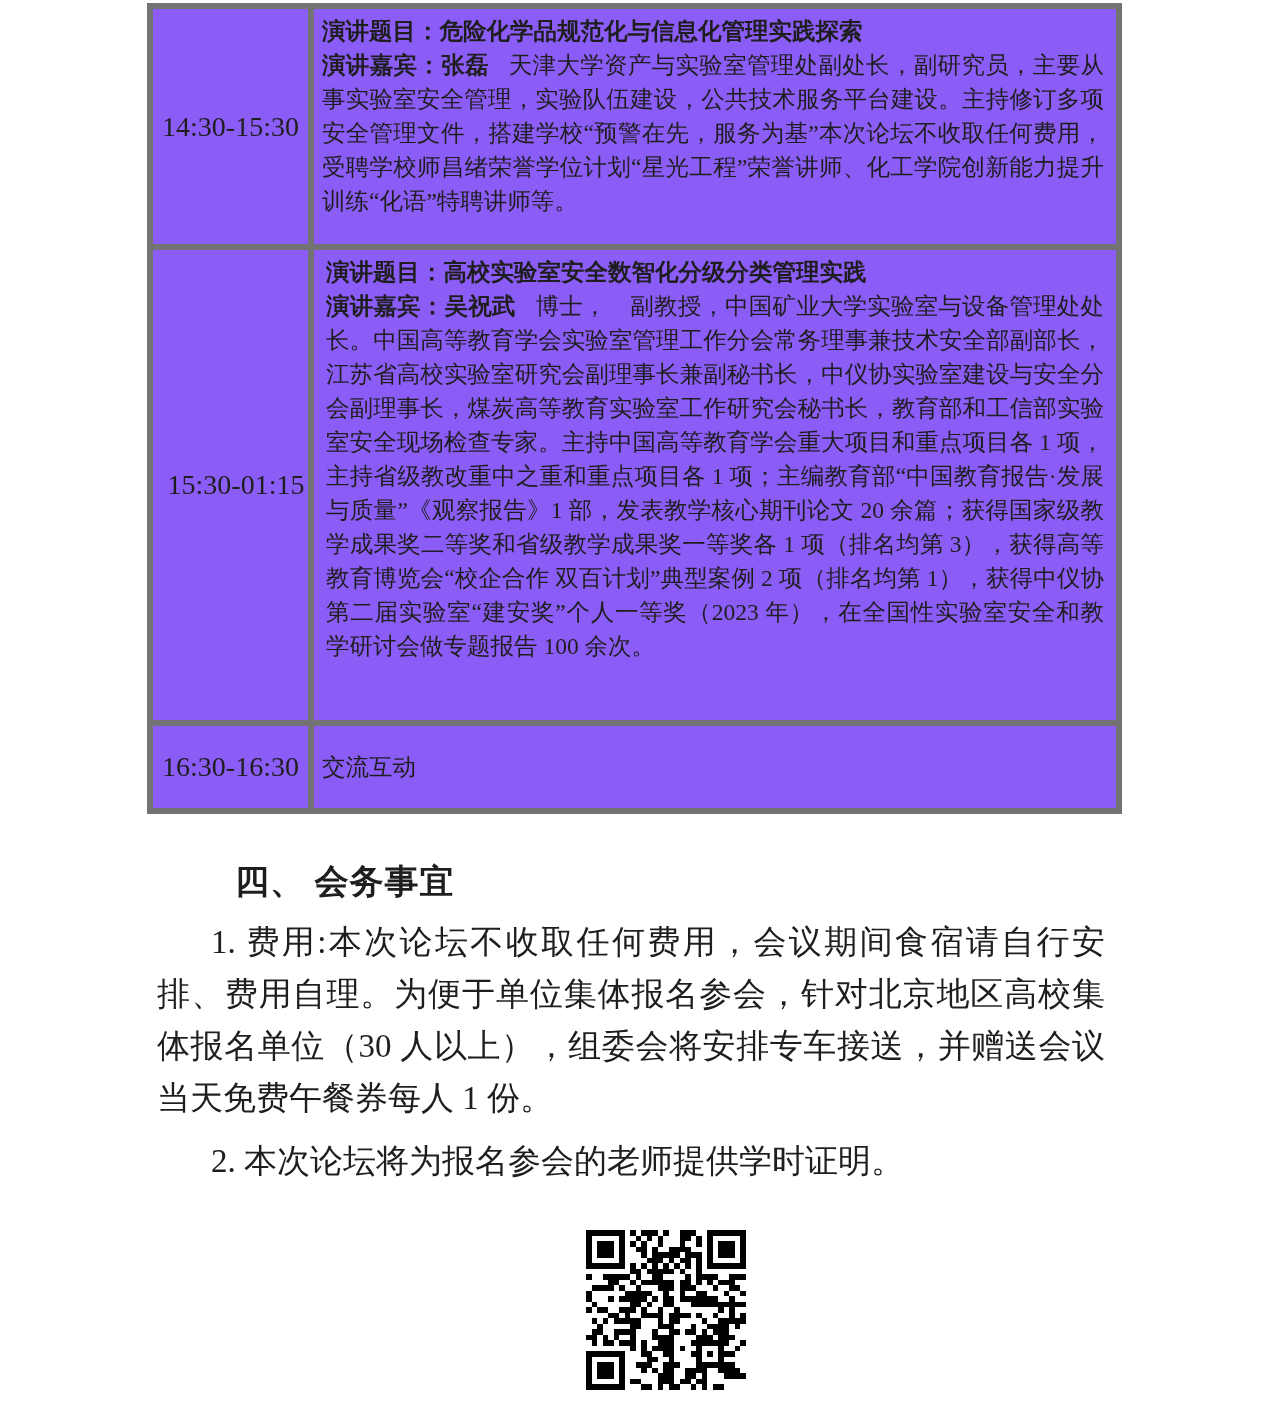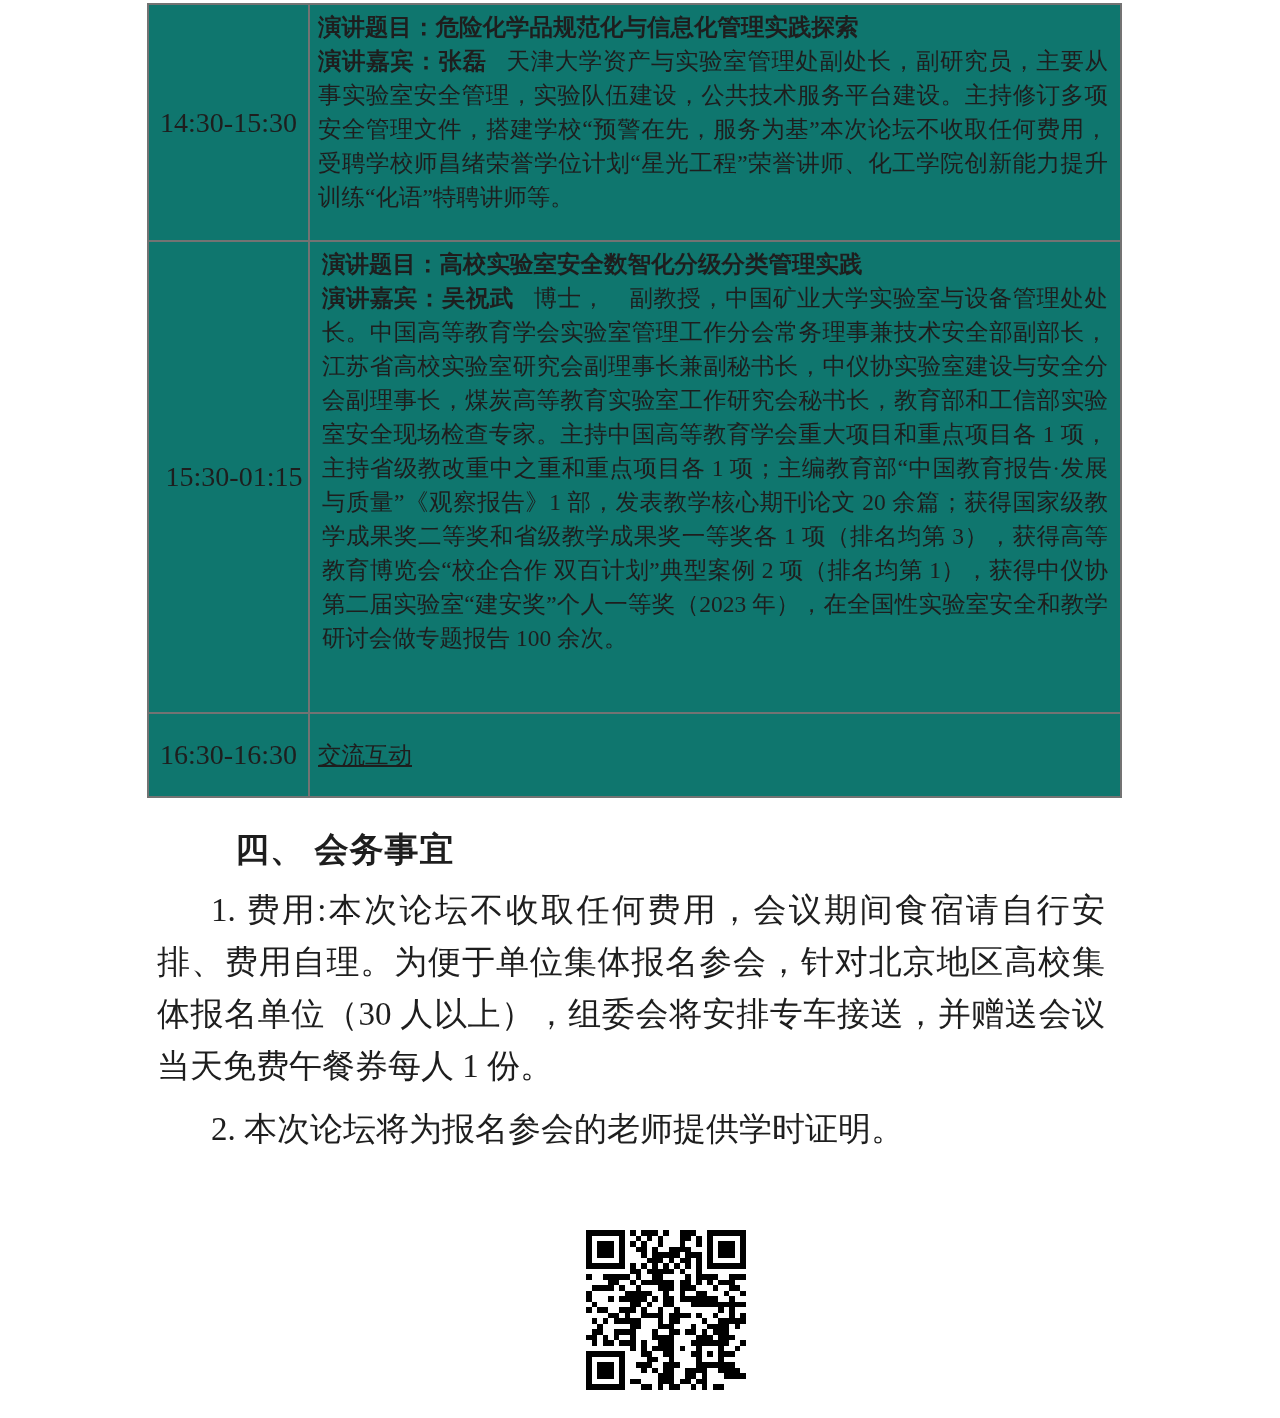--- a/index.html
+++ b/index.html
@@ -8,40 +8,40 @@
     font-family:"Liberation Serif","DejaVu Serif",serif;color:#1e1e1e;
     -webkit-font-smoothing:antialiased;
   }
   .page{position:absolute;inset:0;overflow:hidden;}
 
   
   table.schedule{
     position:absolute;left:147px;top:3px;width:975px;
     border-collapse:collapse;table-layout:fixed;
   }
-  table.schedule td{border:2px solid #737373;background:#0f766e;}
+  table.schedule td{border:6px solid #737373;background:#8b5cf6;}
   col.c-time{width:161px;}
   td.time{
     text-align:center;vertical-align:middle;
     font-size:28px;letter-spacing:0px;white-space:nowrap;
   }
   td.content{
     vertical-align:top;padding:5px 12px 5px 8px;
     font-size:23.5px;line-height:34px;text-align:justify;
   }
-  td.content.middle{vertical-align:middle;text-align:left;text-decoration:underline;}
+  td.content.middle{vertical-align:middle;text-align:left;}
   tr.r1 td{height:225px;}
   tr.r2 td{height:460px;padding-left:12px;}
   tr.r3 td{height:72px;}
   .b{font-weight:bold;}
   .speaker{margin-right:.85em;}
   .cellblock{margin:0;}
 
   
-  .section{position:absolute;left:157px;top:830px;width:948px;}
+  .section{position:absolute;left:157px;top:862px;width:948px;}
   .section h2{
     font-size:34px;line-height:40px;font-weight:bold;
     margin:0 0 14px 78px;letter-spacing:1px;
   }
   .section p.item{
     font-size:33px;line-height:52px;margin:0;
     text-align:justify;text-indent:54px;
   }
   .section p.item + p.item{margin-top:11px;}
 

